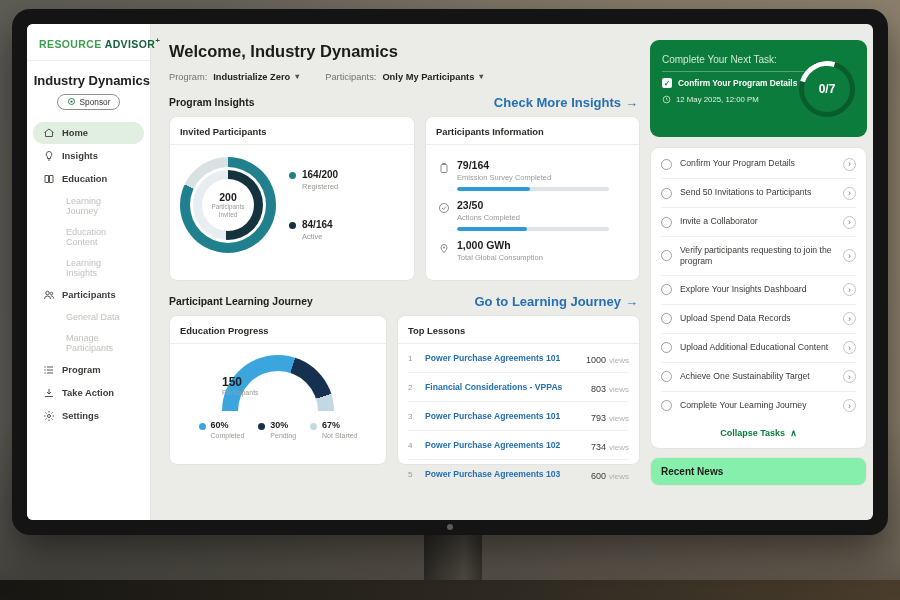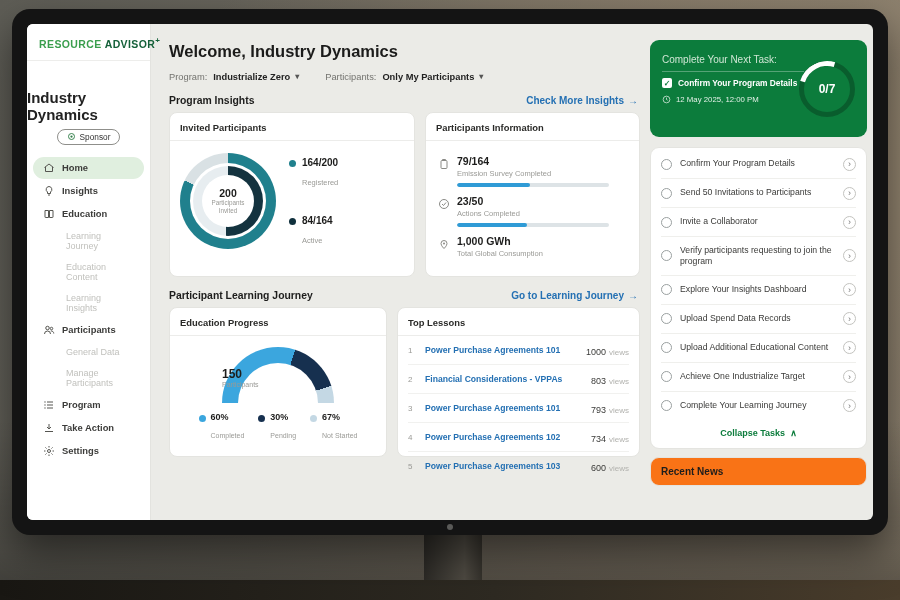--- a/index.html
+++ b/index.html
@@ -19,21 +19,21 @@
   .bezel-dot{position:absolute;bottom:5px;left:50%;margin-left:-3px;width:6px;height:6px;border-radius:50%;background:#5a5a58;}
   .screen{width:100%;height:100%;border-radius:6px;overflow:hidden;display:flex;background:#ebebe7;color:#2e2e2c;}
 
   
   .sidebar{width:124px;background:#fff;border-right:1px solid #e3e3df;padding:12px 0 0;flex-shrink:0;}
   .logo{padding:0 12px;font-size:10.5px;font-weight:bold;letter-spacing:0.4px;white-space:nowrap;}
   .logo .p1{color:#3a9e4d;}
   .logo .p2{color:#15613a;}
   .logo .plus{color:#15613a;font-size:8px;vertical-align:super;}
   .side-div{height:1px;background:#ededeb;margin-top:10px;}
-  .org{ text-align:left;font-weight:bold;font-size:15px;margin-top:28px;color:#222;}
+  .org{ text-align:right;font-weight:bold;font-size:13px;margin-top:12px;color:#222;}
   .badge{display:flex;align-items:center;gap:4px;width:fit-content;margin:6px auto 0;
     border:1px solid #8f8f8b;border-radius:10px;padding:2px 9px;font-size:8.3px;color:#333;}
   .badge svg{width:9px;height:9px;color:#2f7d46;}
   .nav{margin-top:12px;}
   .nav-item{display:flex;align-items:center;gap:7px;padding:5px 10px;margin:1px 6px;border-radius:12px;
     font-size:9.4px;font-weight:bold;color:#3c3c3a;cursor:pointer;}
   .nav-item.active{background:#e0efdf;}
   .nav-item.sub{padding-left:33px;color:#c1c1bd;font-weight:normal;font-size:9px;}
   .nav-icon{width:12px;height:12px;display:flex;color:#555550;flex-shrink:0;}
   .nav-icon svg{width:12px;height:12px;}
@@ -41,21 +41,21 @@
   
   .main{flex:1;min-width:0;padding:10px 10px 0 18px;}
   .h1{font-size:16.5px;font-weight:bold;color:#1b1b1a;margin:8px 0 11px;}
   .filters{display:flex;align-items:center;gap:26px;font-size:9.3px;margin-bottom:13px;}
   .filter{display:flex;gap:6px;align-items:center;}
   .filter-label{color:#73736f;}
   .filter-btn{display:flex;gap:5px;font-weight:bold;color:#222;cursor:pointer;background:none;border:none;font-size:9.3px;font-family:inherit;}
   .caret{font-size:8px;color:#555;}
   .sec-head{display:flex;justify-content:space-between;align-items:center;margin-bottom:6px;padding-right:2px;}
   .sec-title{font-size:10.4px;font-weight:bold;color:#1d1d1c;}
-  .sec-link{color:var(--link,#2470b3);font-size:10px;font-weight:bold;display:flex;gap:4px;align-items:center;cursor:pointer;}
+  .sec-link{color:var(--link,#2470b3);font-size:13px;font-weight:bold;display:flex;gap:4px;align-items:center;cursor:pointer;}
   .cards{display:flex;gap:10px;margin-bottom:13px;}
   .card{background:#fff;border:1px solid #e4e4e0;border-radius:8px;}
   .card-title{font-size:9.4px;font-weight:bold;padding:9px 10px 7px;border-bottom:1px solid #ececea;color:#2a2a28;}
 
   .card-invited{width:246px;height:165px;}
   .inv-body{display:flex;align-items:center;gap:13px;padding:12px 10px;}
   .donut{position:relative;width:96px;height:96px;flex-shrink:0;}
   .d-outer{position:absolute;inset:0;border-radius:50%;
     background:conic-gradient(var(--teal,#20808d) calc(var(--outer)*1%), #d9e1e4 0);}
   .d-gap{position:absolute;inset:10px;border-radius:50%;background:#fff;}
@@ -67,21 +67,21 @@
   .d-lab{font-size:6.3px;color:#9a9a96;line-height:1.25;width:44px;}
   .legend{display:flex;flex-direction:column;gap:28px;}
   .leg-item{display:flex;gap:6px;}
   .dot{width:7px;height:7px;border-radius:50%;margin-top:3px;flex-shrink:0;}
   .dot.teal{background:var(--teal,#20808d);}
   .dot.navy{background:#10303d;}
   .dot.g1{background:var(--g1,#3ba6de);}
   .dot.g2{background:var(--g2,#16304f);}
   .dot.g3{background:var(--g3,#c4d8e4);}
   .leg-val{font-size:10px;font-weight:bold;color:#1d1d1c;}
-  .leg-lab{font-size:7.5px;color:#9a9a96;margin-top:10px;}
+  .leg-lab{font-size:7.5px;color:#9a9a96;margin-top:2px;}
 
   .card-info{flex:1;height:165px;}
   .info-body{padding:6px 12px;}
   .stat{display:flex;gap:7px;align-items:flex-start;margin:8px 0;}
   .stat-icon{width:12px;height:12px;color:#8a8a86;flex-shrink:0;margin-top:1px;}
   .stat-icon svg{width:12px;height:12px;}
   .stat-val{font-size:10.5px;font-weight:bold;color:#1d1d1c;}
   .stat-lab{font-size:7.5px;color:#9a9a96;margin-top:2px;}
   .bar{width:152px;height:4px;border-radius:2px;background:#dde3e6;margin-top:5px;overflow:hidden;}
   .bar-fill{height:100%;border-radius:2px;background:var(--bar,#2f9bd6);width:calc(var(--p)*1%);}
@@ -128,21 +128,21 @@
   .r-val{position:absolute;inset:0;display:flex;align-items:center;justify-content:center;font-weight:bold;font-size:12px;}
 
   .tasks-card{background:#fff;border:1px solid #e4e4e0;border-radius:9px;margin-top:10px;padding:2px 10px;}
   .task-row{display:flex;align-items:center;gap:8px;padding:7.5px 0;border-bottom:1px solid #efefec;cursor:pointer;}
   .task-circle{width:11px;height:11px;border:1.3px solid #9aa0a0;border-radius:50%;flex-shrink:0;}
   .task-label{flex:1;font-size:8.7px;color:#3a3a38;line-height:1.3;}
   .task-chev{width:13px;height:13px;border:1px solid #c3c3bf;border-radius:50%;color:#777;
     display:flex;align-items:center;justify-content:center;font-size:9px;flex-shrink:0;}
   .collapse-row{display:flex;justify-content:center;gap:5px;padding:8px 0;color:var(--green,#0c7c3c);
     font-weight:bold;font-size:9px;cursor:pointer;}
-  .news-card{background:#f97316;border:1px solid #e4e4e0;border-radius:9px;margin-top:8px;padding:8px 10px;
+  .news-card{background:#86efac;border:1px solid #e4e4e0;border-radius:9px;margin-top:8px;padding:8px 10px;
     font-size:10px;font-weight:bold;color:#1d1d1c;}
 </style>
 </head>
 <body>
 
 <div class="scene" style="--green: #0c7c3c; --teal: #20808d; --navy: #14333f; --link: #2470b3; --bar: #2f9bd6; --g1: #3ba6de; --g2: #16304f; --g3: #c4d8e4;">
   <div class="stand"></div>
   <div class="desk"></div>
 
   <div class="monitor">
@@ -484,21 +484,21 @@
             <span class="task-label">Upload Spend Data Records</span>
             <span class="task-chev">›</span>
           </div>
           <div class="task-row">
             <span class="task-circle"></span>
             <span class="task-label">Upload Additional Educational Content</span>
             <span class="task-chev">›</span>
           </div>
           <div class="task-row">
             <span class="task-circle"></span>
-            <span class="task-label">Achieve One Industrialize Target</span>
+            <span class="task-label">Achieve One Sustainability Target</span>
             <span class="task-chev">›</span>
           </div>
           <div class="task-row" style="border-bottom:none">
             <span class="task-circle"></span>
             <span class="task-label">Complete Your Learning Journey</span>
             <span class="task-chev">›</span>
           </div>
           <div class="collapse-row">
             <span>Collapse Tasks</span>
             <span>∧</span>

